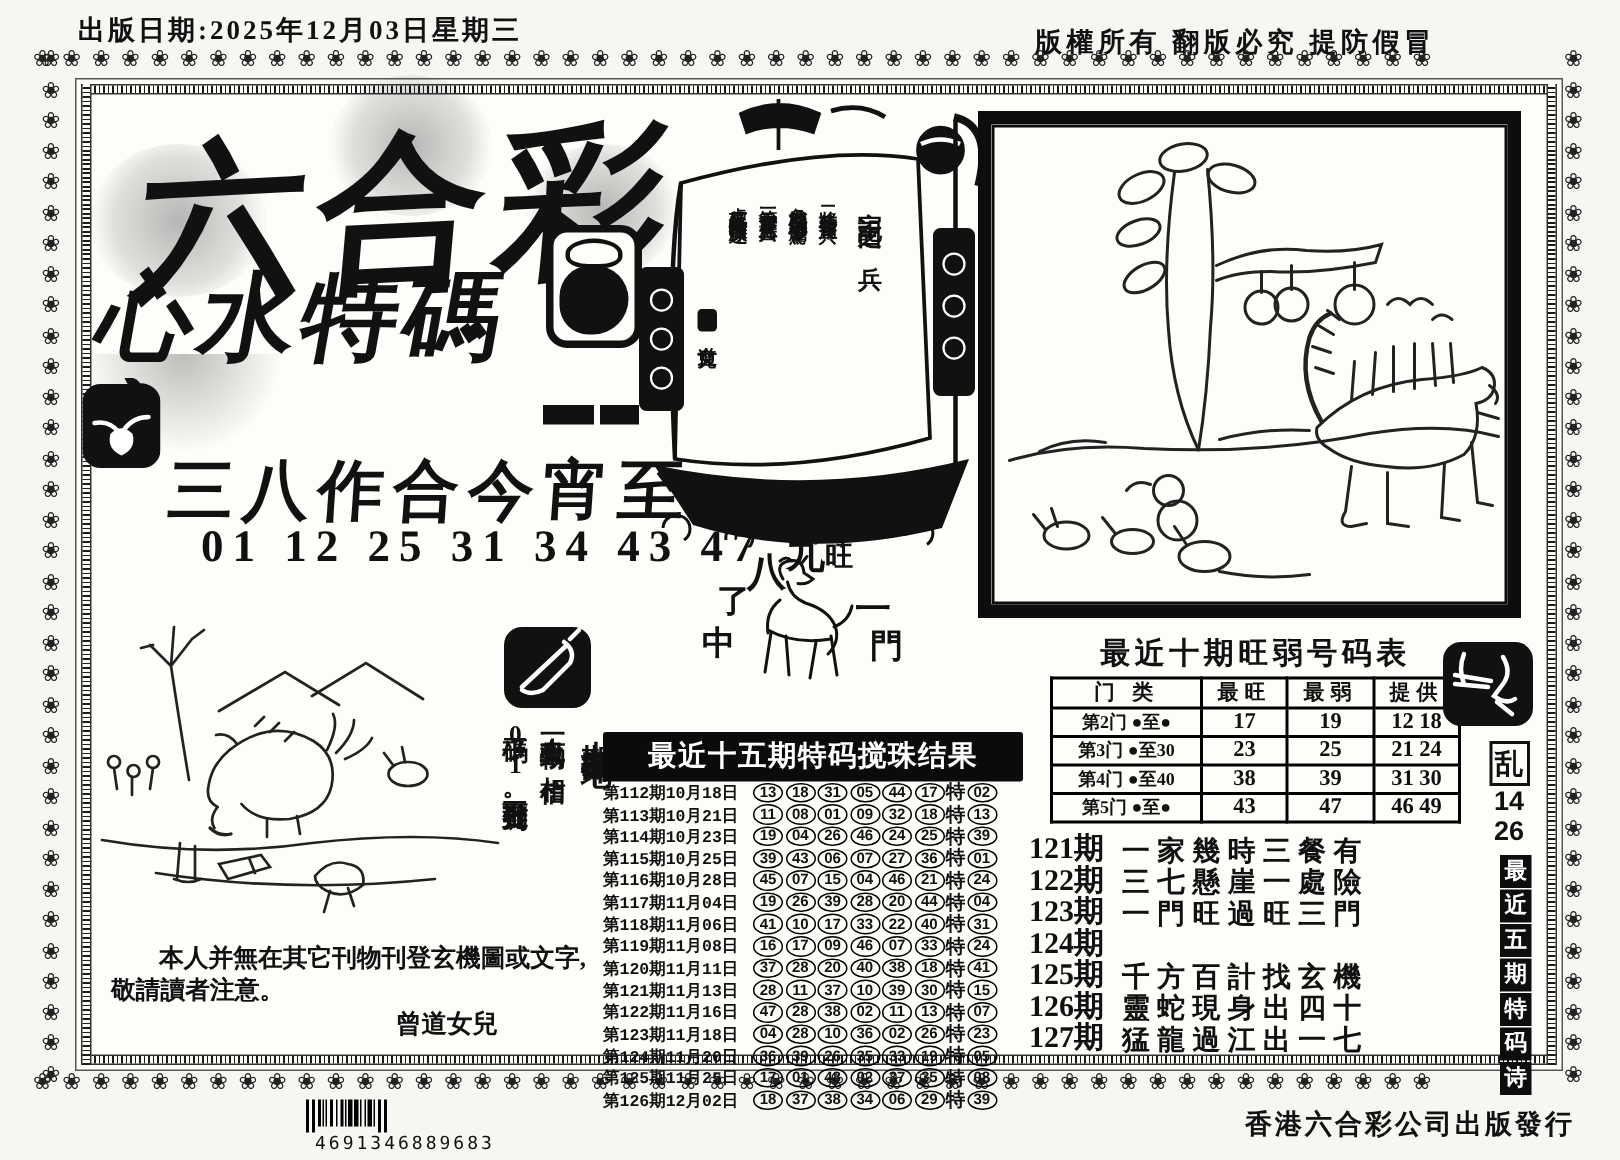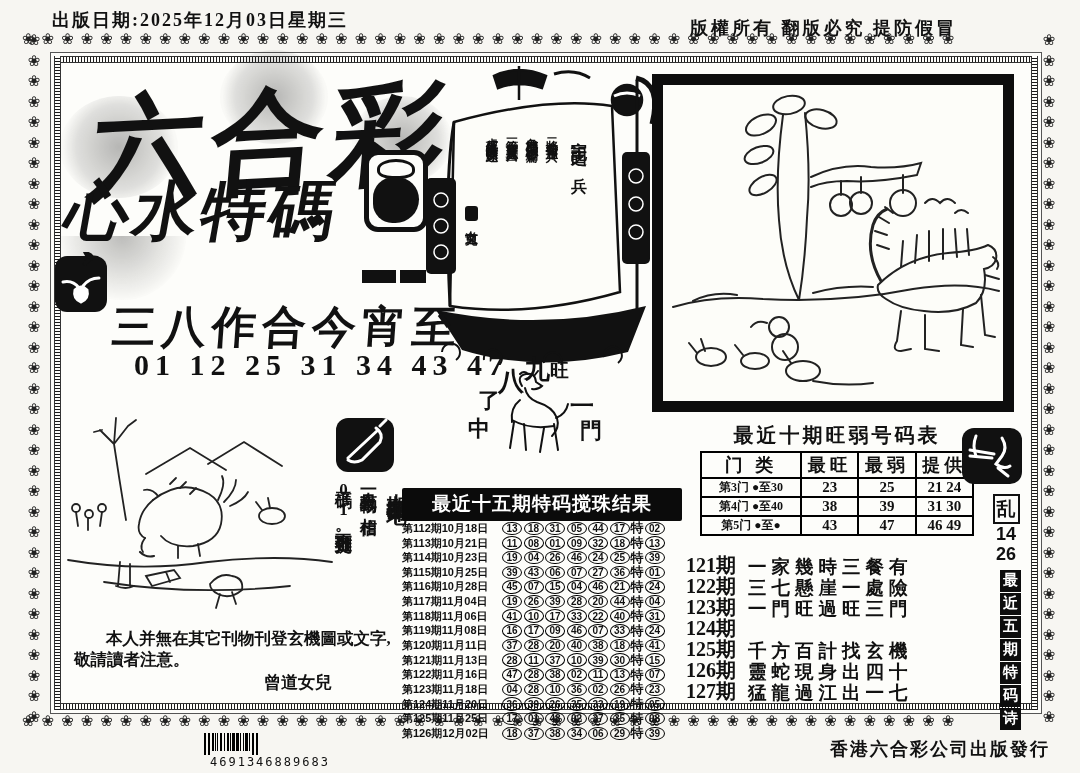--- a/index.html
+++ b/index.html
@@ -77,31 +77,31 @@
 
   
   .hint { left:330px; top:478px; height:196px; writing-mode:vertical-rl; text-orientation:upright; }
   .hint .h1 { font-size:20px; font-weight:900; letter-spacing:2px; margin-left:4px; }
   .hint .h2, .hint .h3 { font-size:17px; font-weight:900; letter-spacing:1px; margin-left:2px; }
 
   
   .results { left:402px; top:458px; width:280px;margin-top:30px; }
   .results-title { background:#0b0b0b; color:#fff; font-size:19px; font-weight:900; text-align:center; letter-spacing:1px; padding:3px 0 4px; border-radius:2px; }
   .r-row { display:flex; align-items:center; height:14.55px; margin-top:0.1px; }
-  .r-period { width:100px; font-size:11px; font-weight:bold; font-family:Liberation Sans, sans-serif; letter-spacing:0; white-space:nowrap; }
+  .r-period { width:100px; font-size:11px; font-weight:bold; font-family:Liberation Mono, monospace; letter-spacing:0; white-space:nowrap; }
   .r-nums { display:flex; gap:1.5px; align-items:center; }
   .r-ball { width:20px; height:13.5px; border:1.4px solid #000; border-radius:50%; font-size:10px; font-weight:bold; display:flex; align-items:center; justify-content:center; font-family:"Liberation Sans",sans-serif; }
   .r-te { font-size:13px; font-weight:900; margin:0 1px; }
 
   
   .hotcold { left:700px; top:422px; width:274px; }
   .hc-title { font-size:20px; font-weight:900; text-align:center; letter-spacing:3px; margin-bottom:2px; }
   .hotcold table { border-collapse:collapse; width:100%; }
   .hotcold th, .hotcold td { border:2px solid #000; text-align:center; padding:0; height:17px; }
-  .hotcold th { font-size:18px; font-weight:900; letter-spacing:4px; }
+  .hotcold th { font-size:14px; font-weight:900; letter-spacing:4px; }
   .hc-cat { font-size:12px; font-weight:900; letter-spacing:0; width:100px; }
   .hc-num { font-size:15px; font-weight:bold; font-family:"Liberation Serif",serif; }
 
   
   .poems { left:686px; top:558px; width:266px; }
   .p-row { display:flex; align-items:flex-end; height:21px; }
   .p-period { width:62px; font-size:20px; font-weight:bold; font-family:"Liberation Serif",serif; white-space:nowrap; }
   .p-text { font-size:18.5px; font-weight:900; letter-spacing:5px; white-space:nowrap; }
 
   
@@ -578,20 +578,26 @@
     <thead>
       <tr>
         <th>门 类</th>
         <th>最旺</th>
         <th>最弱</th>
         <th>提供</th>
       </tr>
     </thead>
     <tbody id="hotcold-body">
         <tr>
+          <td class="hc-cat">第2门 ●至●</td>
+          <td class="hc-num">17</td>
+          <td class="hc-num">19</td>
+          <td class="hc-num">12  18</td>
+        </tr>
+        <tr>
           <td class="hc-cat">第3门 ●至30</td>
           <td class="hc-num">23</td>
           <td class="hc-num">25</td>
           <td class="hc-num">21  24</td>
         </tr>
         <tr>
           <td class="hc-cat">第4门 ●至40</td>
           <td class="hc-num">38</td>
           <td class="hc-num">39</td>
           <td class="hc-num">31  30</td>

